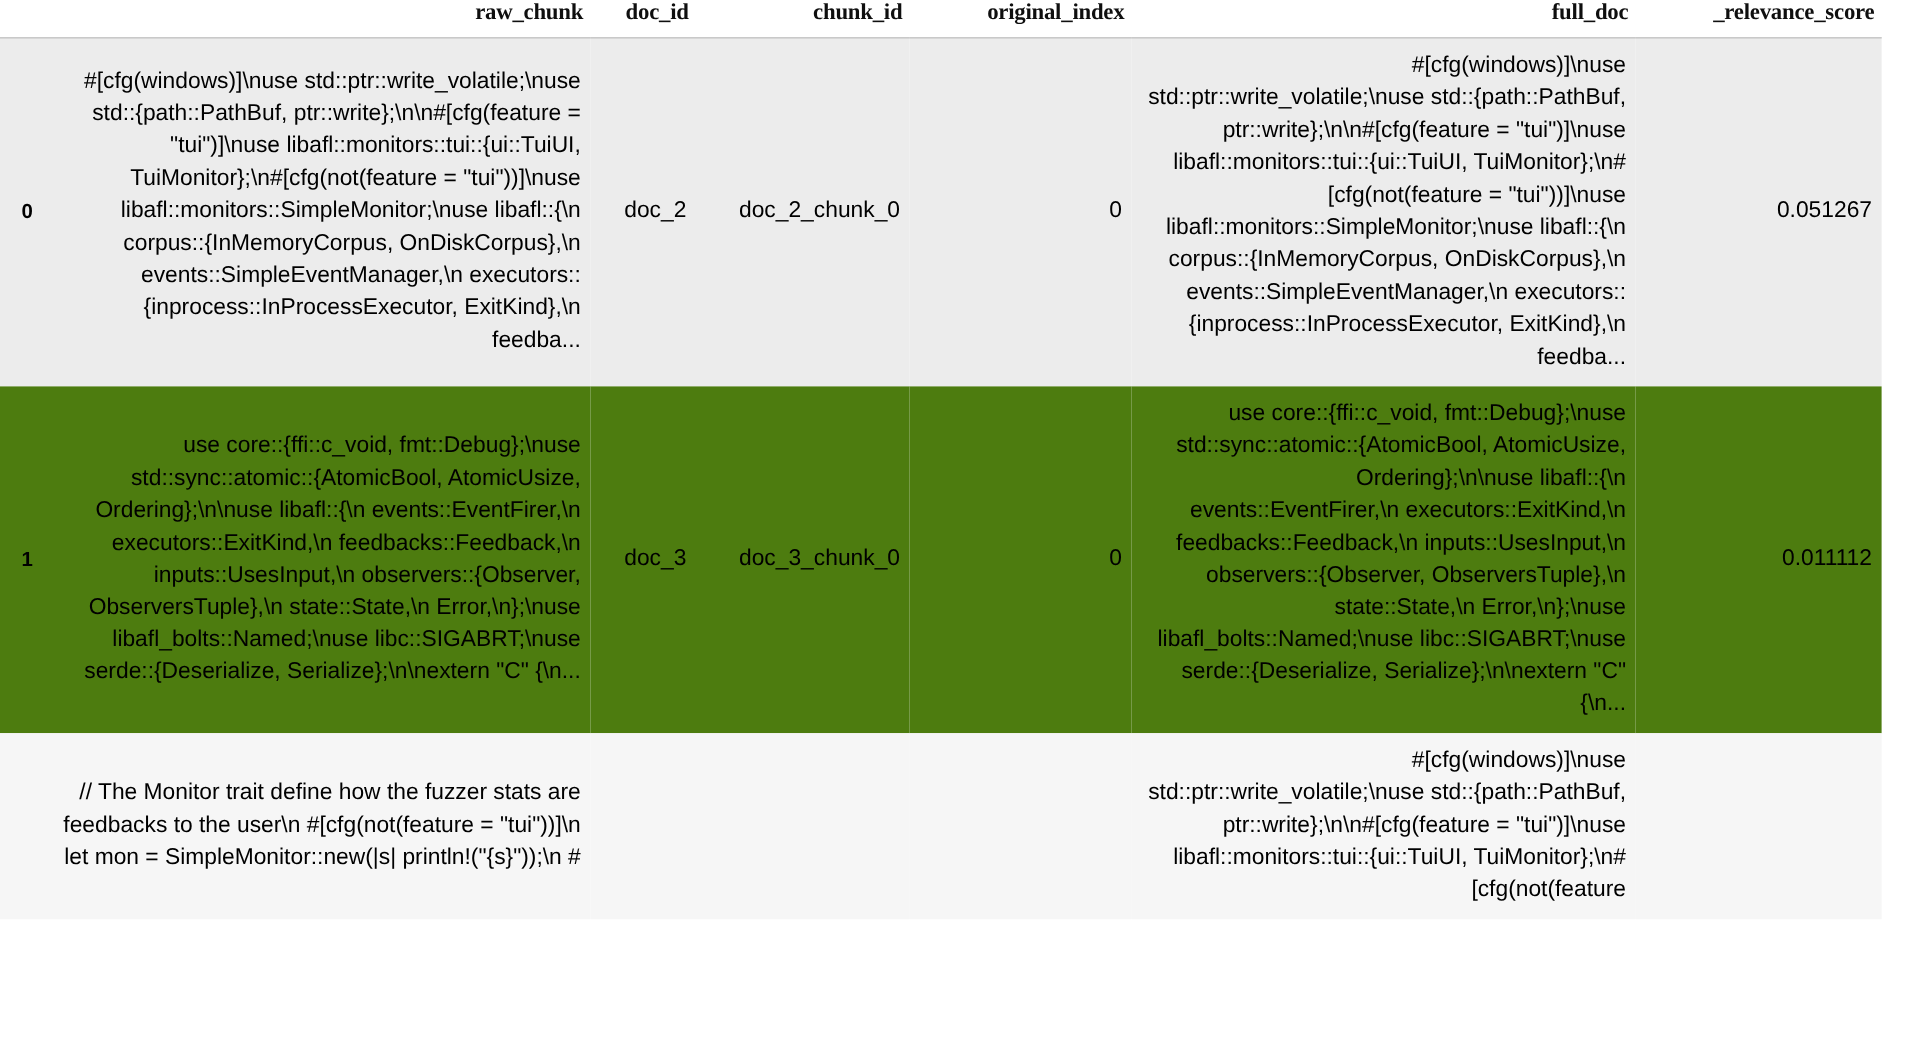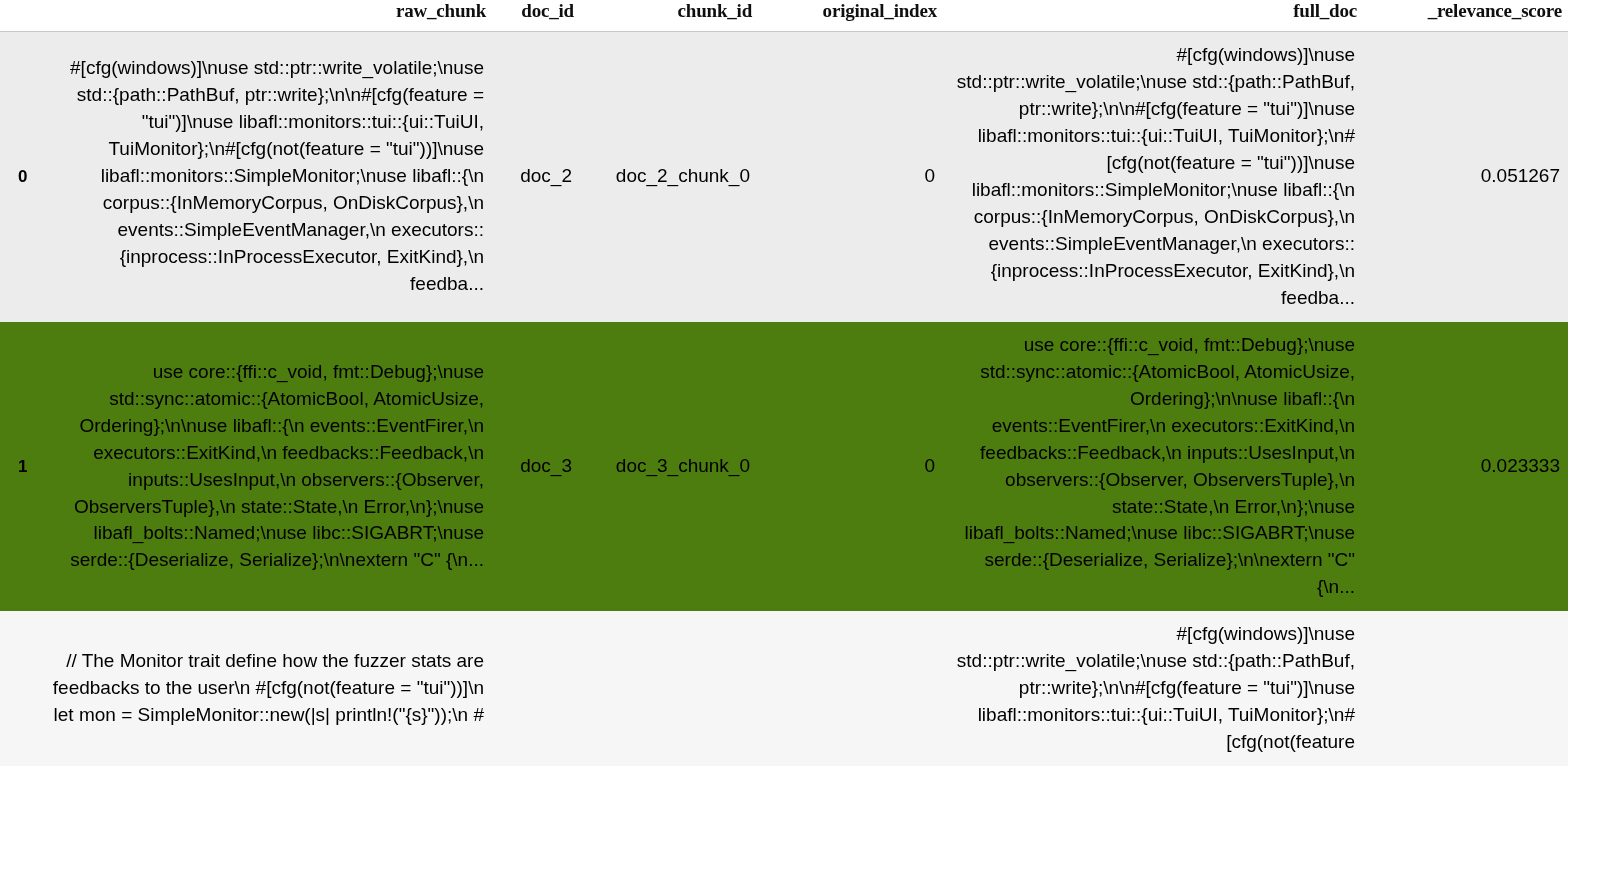--- a/index.html
+++ b/index.html
@@ -126,21 +126,21 @@
         <td>#[cfg(windows)]\nuse std::ptr::write_volatile;\nuse std::{path::PathBuf, ptr::write};\n\n#[cfg(feature = "tui")]\nuse libafl::monitors::tui::{ui::TuiUI, TuiMonitor};\n#[cfg(not(feature = "tui"))]\nuse libafl::monitors::SimpleMonitor;\nuse libafl::{\n corpus::{InMemoryCorpus, OnDiskCorpus},\n events::SimpleEventManager,\n executors::{inprocess::InProcessExecutor, ExitKind},\n feedba...</td>
         <td>0.051267</td>
       </tr>
       <tr class="even-row">
         <th>1</th>
         <td>use core::{ffi::c_void, fmt::Debug};\nuse std::sync::atomic::{AtomicBool, AtomicUsize, Ordering};\n\nuse libafl::{\n events::EventFirer,\n executors::ExitKind,\n feedbacks::Feedback,\n inputs::UsesInput,\n observers::{Observer, ObserversTuple},\n state::State,\n Error,\n};\nuse libafl_bolts::Named;\nuse libc::SIGABRT;\nuse serde::{Deserialize, Serialize};\n\nextern "C" {\n...</td>
         <td class="nowrap">doc_3</td>
         <td class="nowrap">doc_3_chunk_0</td>
         <td>0</td>
         <td>use core::{ffi::c_void, fmt::Debug};\nuse std::sync::atomic::{AtomicBool, AtomicUsize, Ordering};\n\nuse libafl::{\n events::EventFirer,\n executors::ExitKind,\n feedbacks::Feedback,\n inputs::UsesInput,\n observers::{Observer, ObserversTuple},\n state::State,\n Error,\n};\nuse libafl_bolts::Named;\nuse libc::SIGABRT;\nuse serde::{Deserialize, Serialize};\n\nextern "C" {\n...</td>
-        <td>0.023333</td>
+        <td>0.011112</td>
       </tr>
       <tr class="faint-row">
         <th></th>
         <td>// The Monitor trait define how the fuzzer stats are feedbacks to the user\n #[cfg(not(feature = "tui"))]\n let mon = SimpleMonitor::new(|s| println!("{s}"));\n #</td>
         <td class="nowrap"></td>
         <td class="nowrap"></td>
         <td></td>
         <td>#[cfg(windows)]\nuse std::ptr::write_volatile;\nuse std::{path::PathBuf, ptr::write};\n\n#[cfg(feature = "tui")]\nuse libafl::monitors::tui::{ui::TuiUI, TuiMonitor};\n#[cfg(not(feature</td>
         <td></td>
       </tr>

